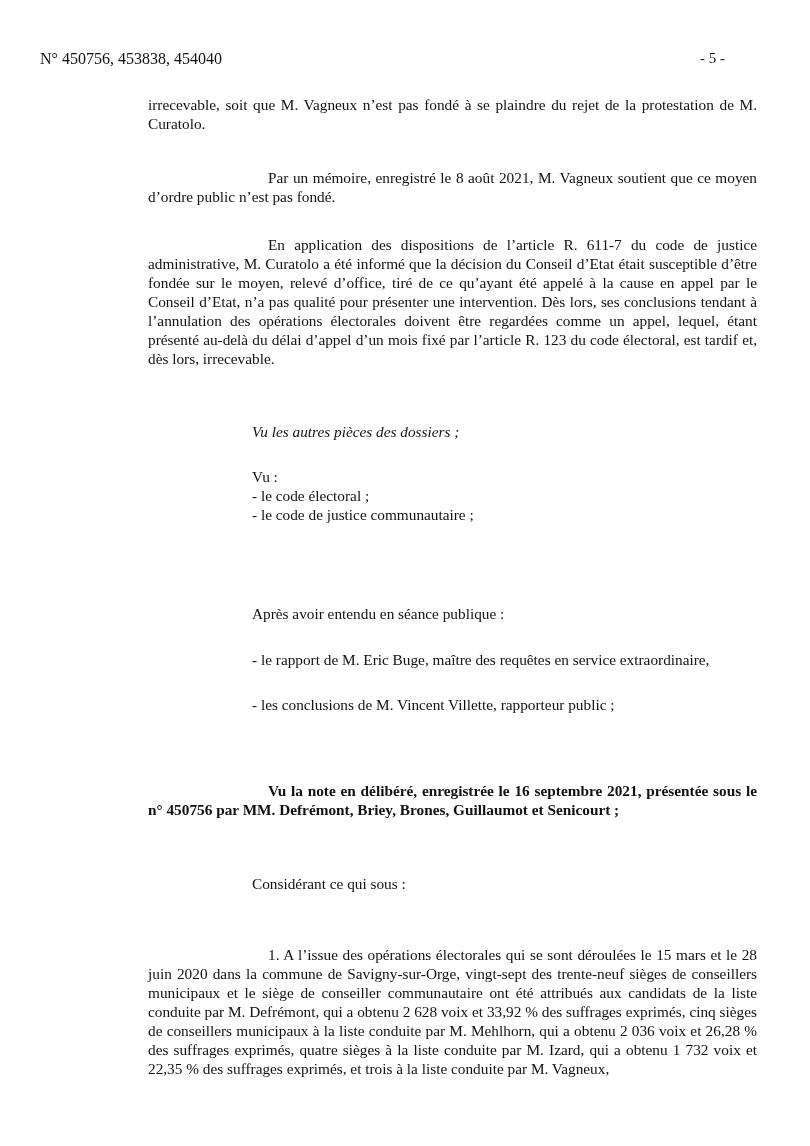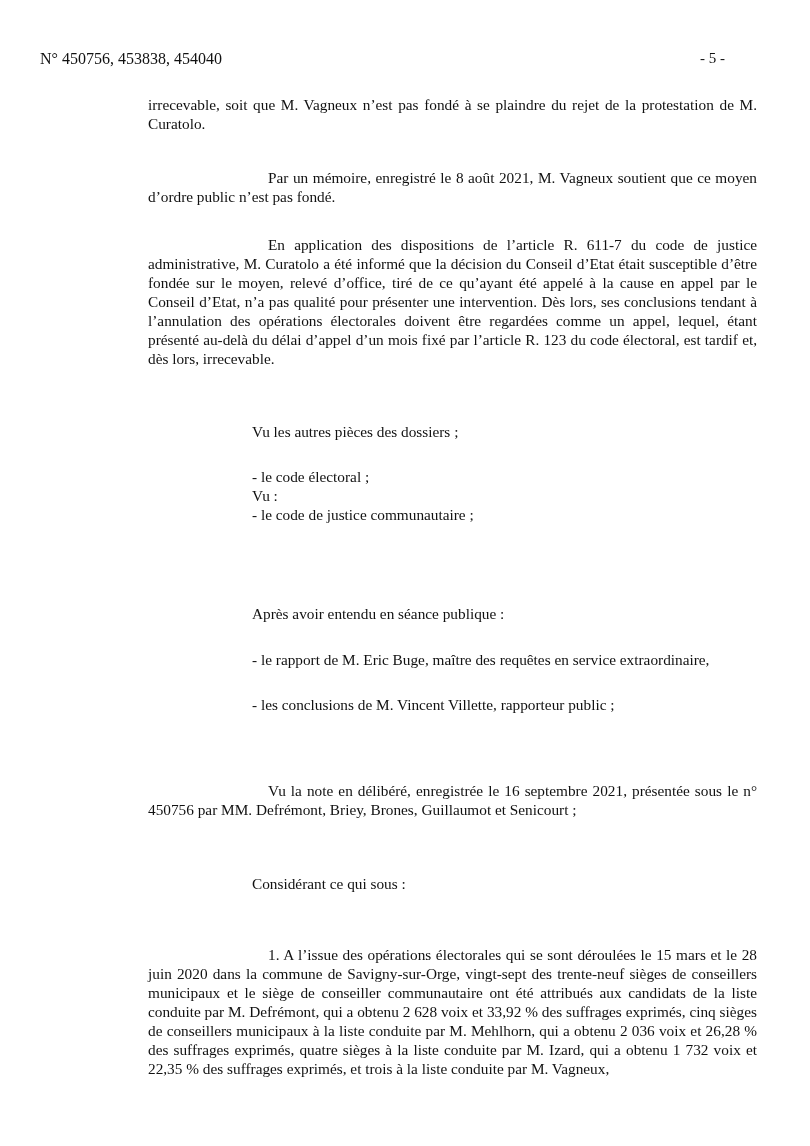--- a/index.html
+++ b/index.html
@@ -48,43 +48,43 @@
   </div>
 
   <div class="block" style="top: 152px;">
     <p class="indent">Par un mémoire, enregistré le 8 août 2021, M. Vagneux soutient que ce moyen d’ordre public n’est pas fondé.</p>
   </div>
 
   <div class="block" style="top: 219px;">
     <p class="indent">En application des dispositions de l’article R. 611-7 du code de justice administrative, M. Curatolo a été informé que la décision du Conseil d’Etat était susceptible d’être fondée sur le moyen, relevé d’office, tiré de ce qu’ayant été appelé à la cause en appel par le Conseil d’Etat, n’a pas qualité pour présenter une intervention. Dès lors, ses conclusions tendant à l’annulation des opérations électorales doivent être regardées comme un appel, lequel, étant présenté au-delà du délai d’appel d’un mois fixé par l’article R. 123 du code électoral, est tardif et, dès lors, irrecevable.</p>
   </div>
 
-  <div class="vu-block" style="top: 422px;">
+  <div class="vu-block" style="top: 422px; font-style: italic;">
     <div>Vu les autres pièces des dossiers ;</div>
   </div>
 
   <div class="vu-block" style="top: 467px;">
+    <div>Vu :</div>
     <div>- le code électoral ;</div>
-    <div>Vu :</div>
     <div>- le code de justice communautaire ;</div>
   </div>
 
   <div class="vu-block" style="top: 604px;">
     <div>Après avoir entendu en séance publique :</div>
   </div>
 
   <div class="vu-block" style="top: 650px; text-align: right;">
     <div>- le rapport de M. Eric Buge, maître des requêtes en service extraordinaire,</div>
   </div>
 
   <div class="vu-block" style="top: 695px; text-align: center;">
     <div>- les conclusions de M. Vincent Villette, rapporteur public ;</div>
   </div>
 
-  <div class="block" style="top: 765px;">
+  <div class="block" style="top: 765px; font-weight: bold;">
     <p class="indent">Vu la note en délibéré, enregistrée le 16 septembre 2021, présentée sous le n° 450756 par MM. Defrémont, Briey, Brones, Guillaumot et Senicourt ;</p>
   </div>
 
   <div class="vu-block" style="top: 874px;">
     <div>Considérant ce qui sous :</div>
   </div>
 
   <div class="block" style="top: 929px;">
     <p class="indent">1. A l’issue des opérations électorales qui se sont déroulées le 15 mars et le 28 juin 2020 dans la commune de Savigny-sur-Orge, vingt-sept des trente-neuf sièges de conseillers municipaux et le siège de conseiller communautaire ont été attribués aux candidats de la liste conduite par M. Defrémont, qui a obtenu 2 628 voix et 33,92 % des suffrages exprimés, cinq sièges de conseillers municipaux à la liste conduite par M. Mehlhorn, qui a obtenu 2 036 voix et 26,28 % des suffrages exprimés, quatre sièges à la liste conduite par M. Izard, qui a obtenu 1 732 voix et 22,35 % des suffrages exprimés, et trois à la liste conduite par M. Vagneux,</p>
   </div>

